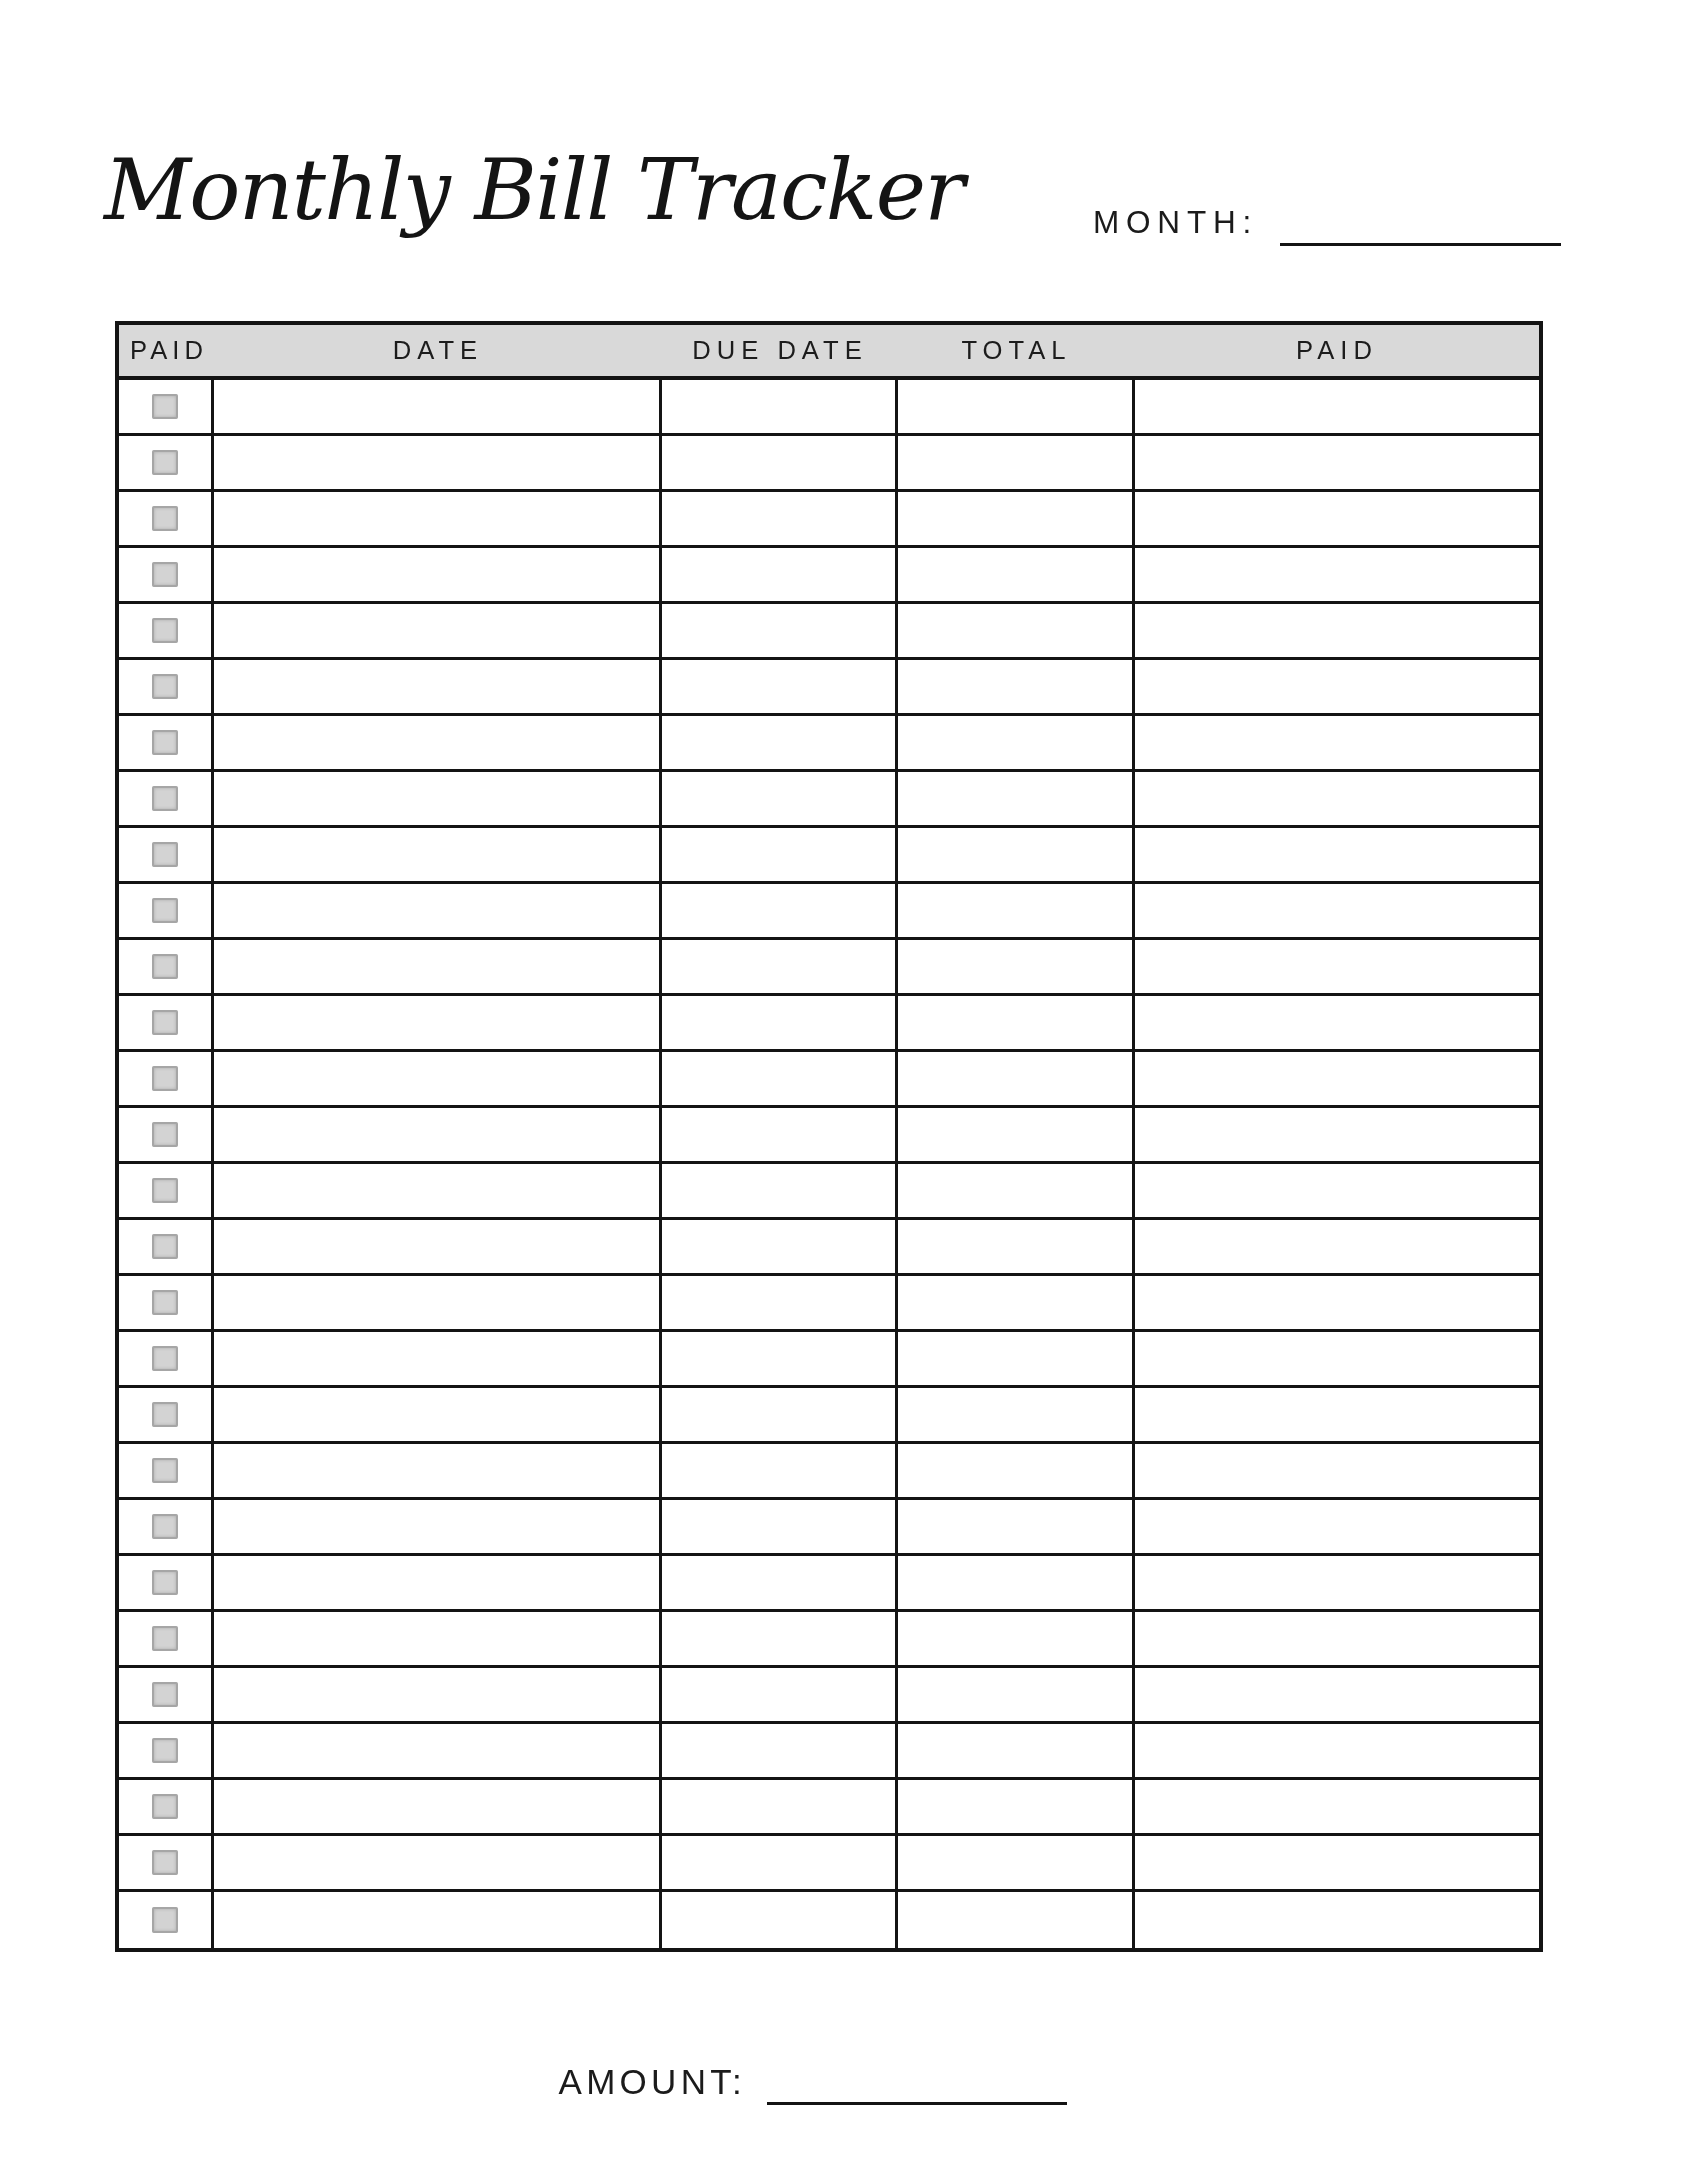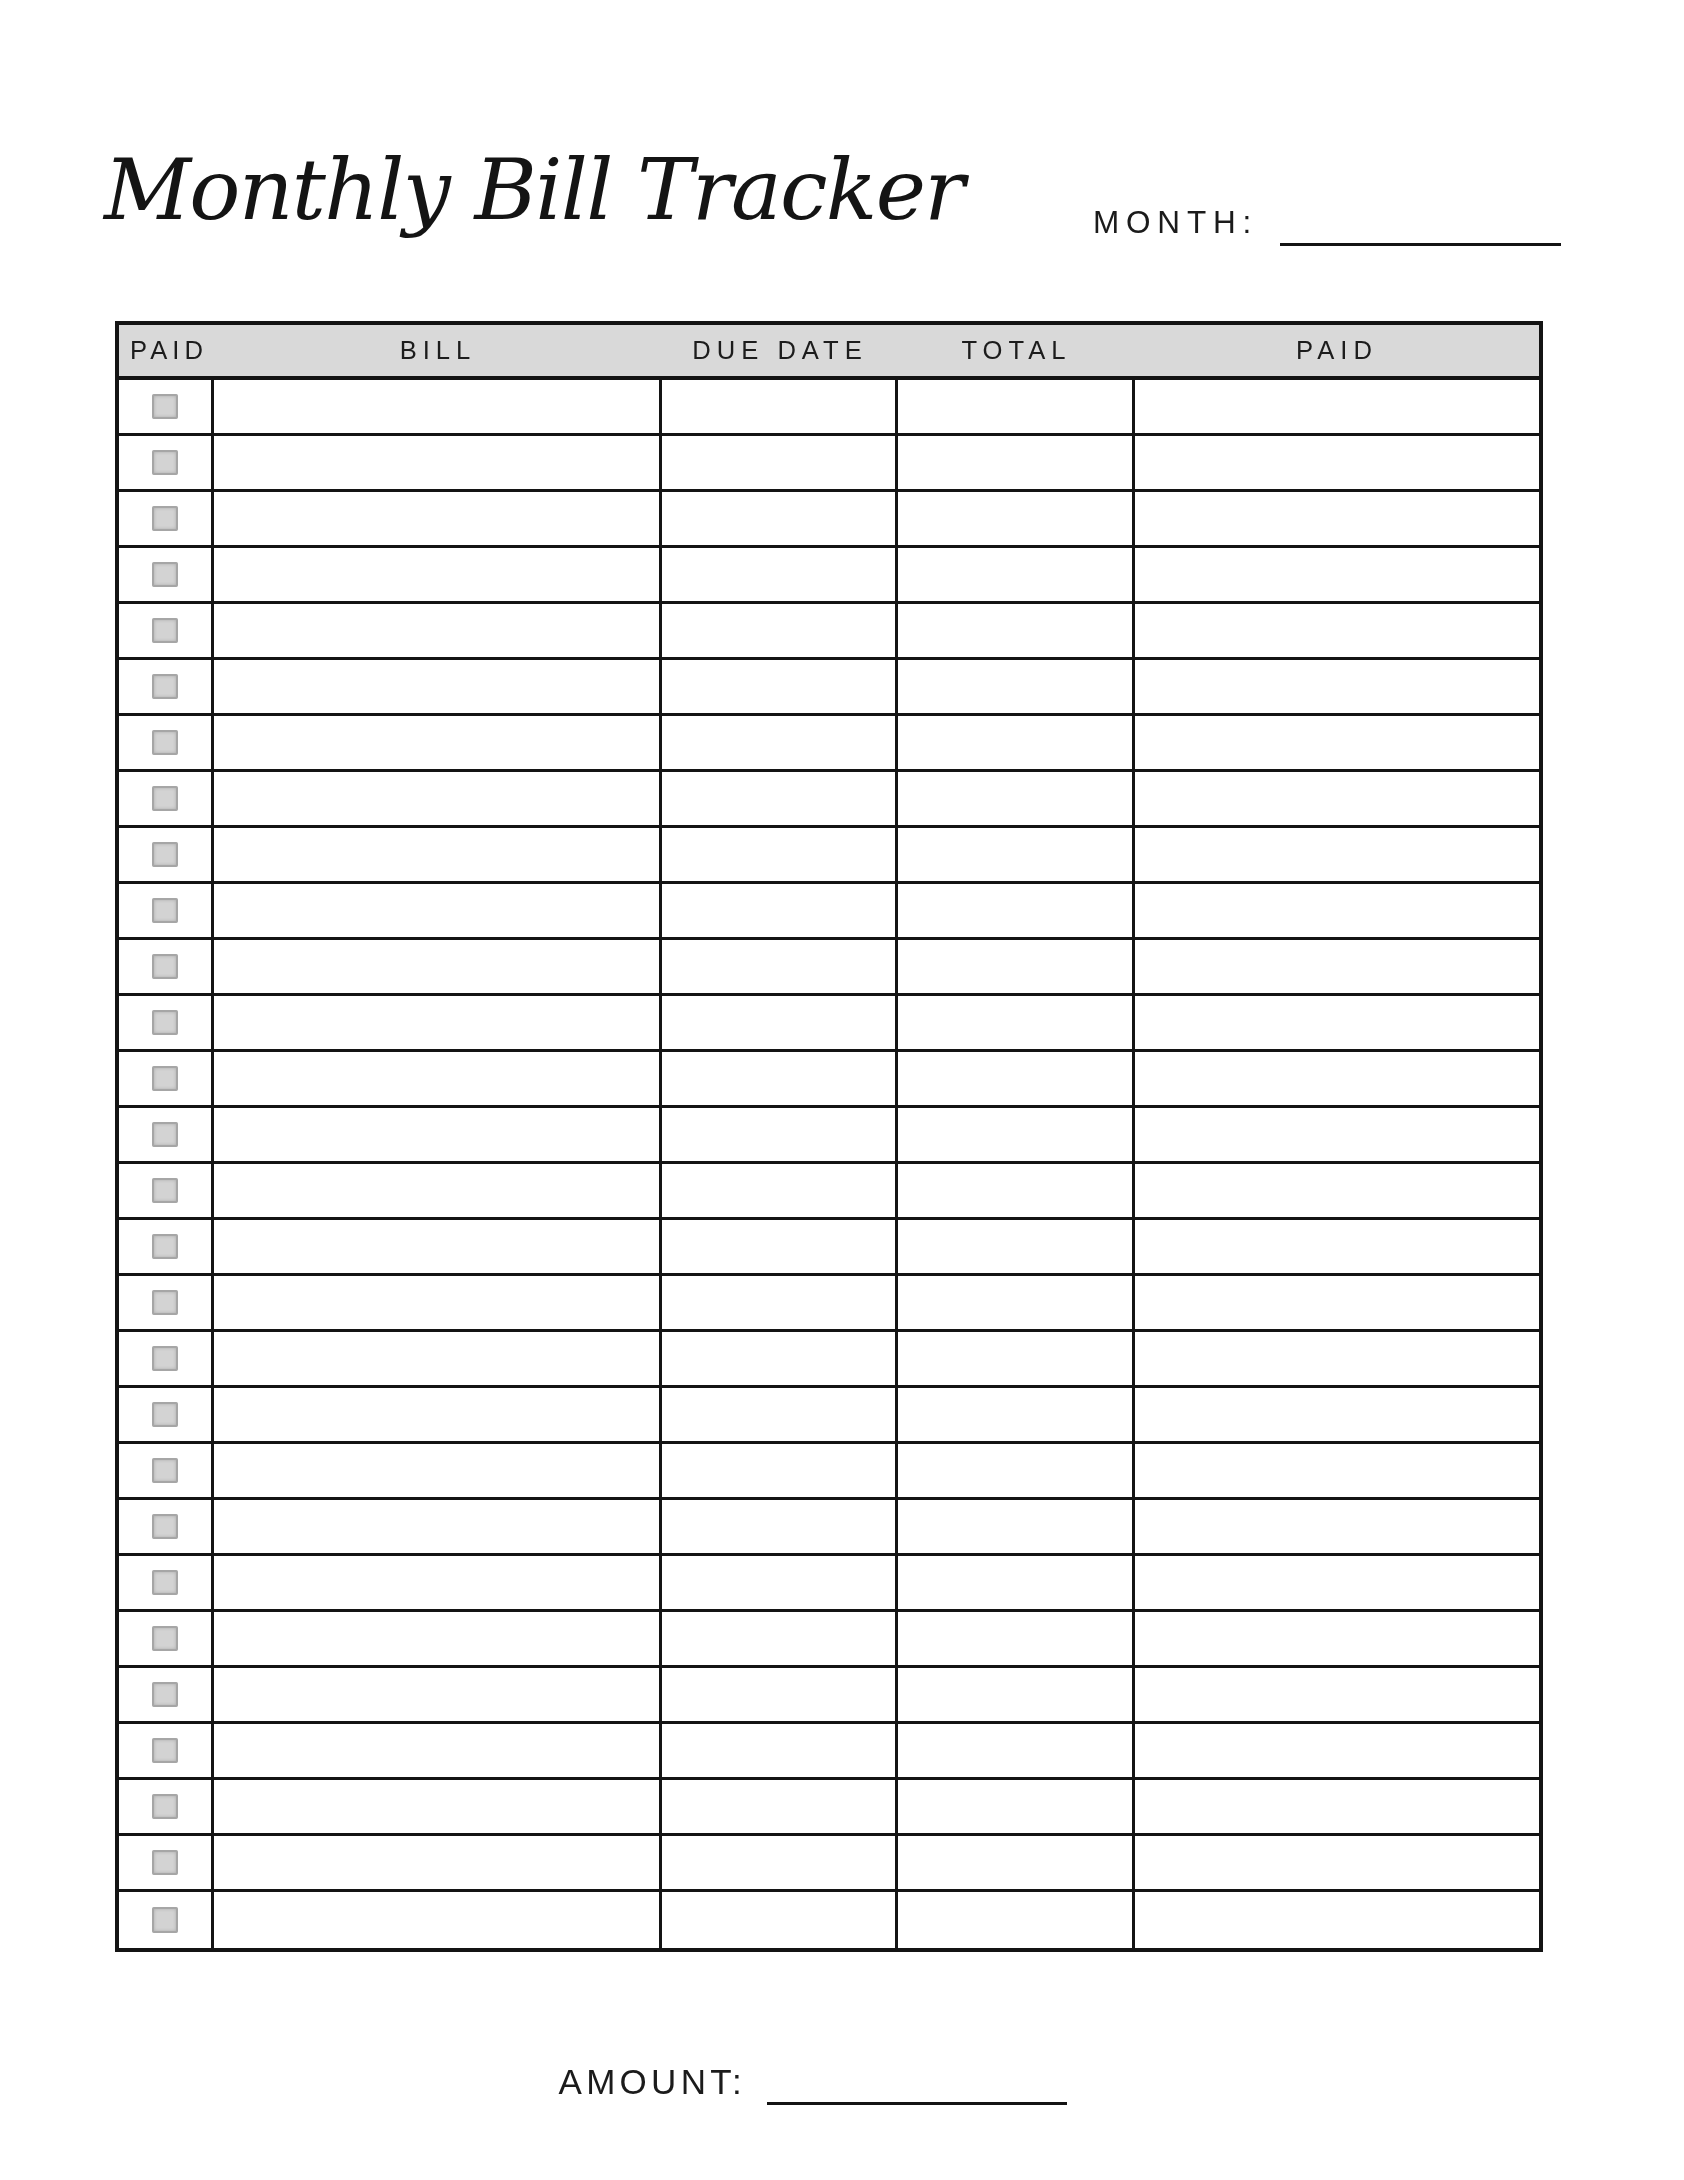--- a/index.html
+++ b/index.html
@@ -140,21 +140,21 @@
   <h1 class="title">Monthly Bill Tracker</h1>
 
   <div class="month">
     <span class="month-label">MONTH:</span>
     <span class="month-line"></span>
   </div>
 
   <div class="bill-table">
     <div class="thead">
       <span class="h h-paid">PAID</span>
-      <span class="h">BILL</span>
+      <span class="h">DATE</span>
       <span class="h">DUE DATE</span>
       <span class="h">TOTAL</span>
       <span class="h">PAID</span>
     </div>
     <div class="tbody" id="tbody">
         <div class="trow">
           <div class="cell c-paid">
             <span class="checkbox"></span>
           </div>
           <div class="cell c-bill"></div>

